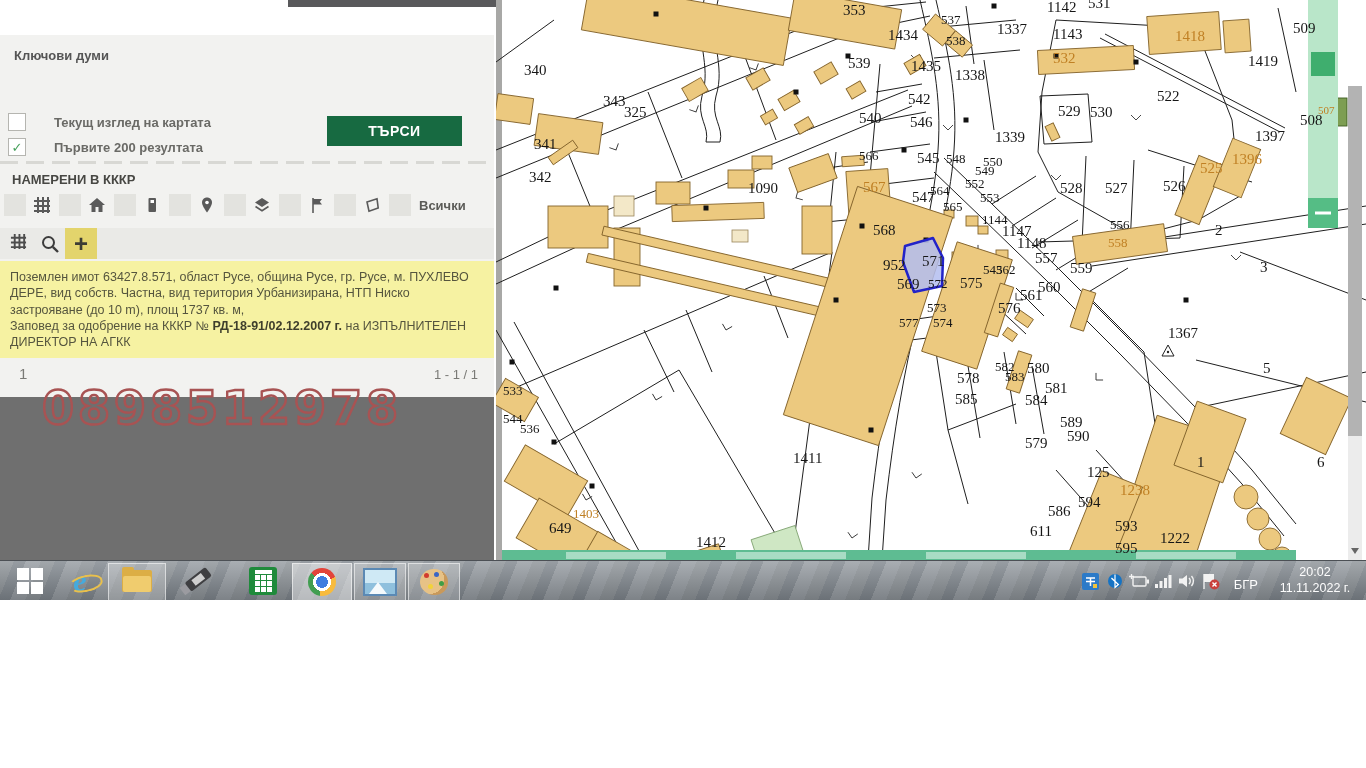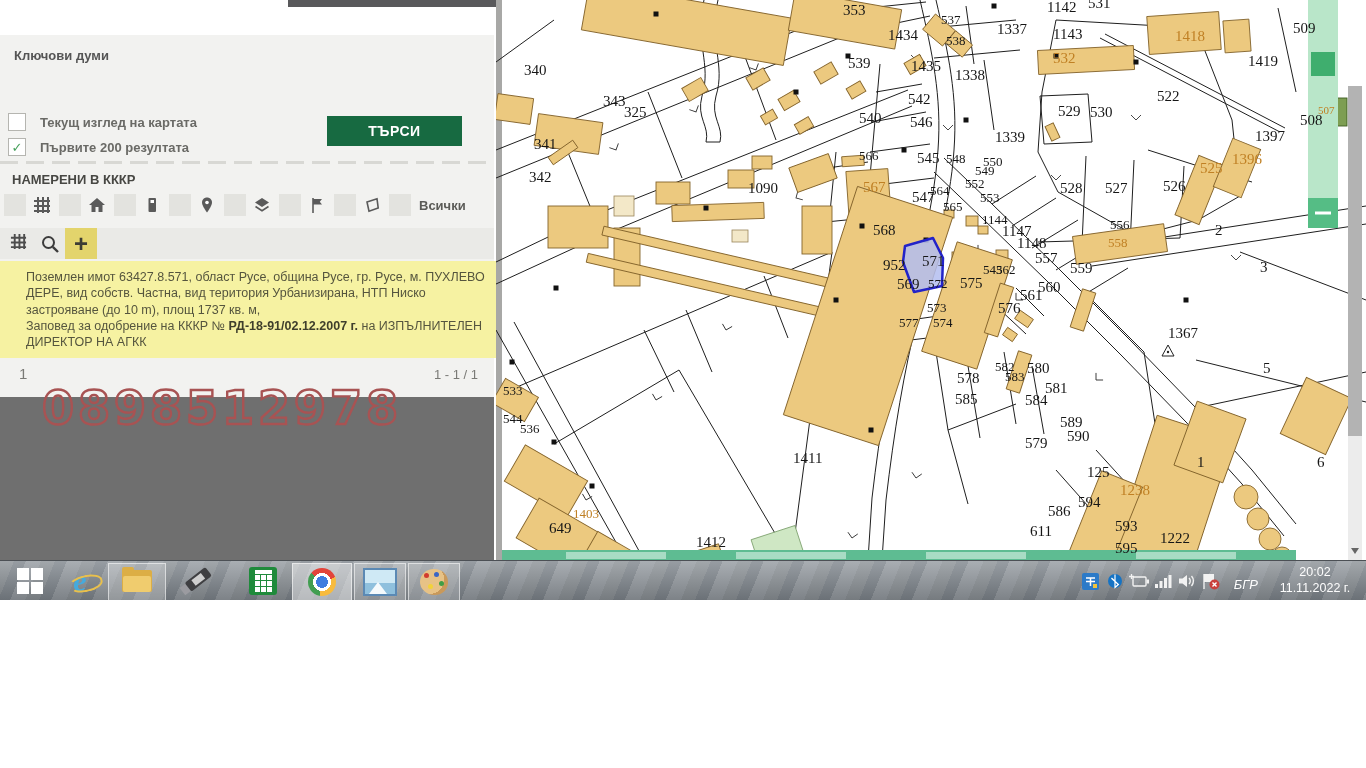--- a/index.html
+++ b/index.html
@@ -4,21 +4,21 @@
 <style>
   html,body{margin:0;padding:0;background:#fff;}
   .screen{position:relative;width:1366px;height:768px;overflow:hidden;background:#fff;
           font-family:"Liberation Sans",sans-serif;}
   
   .sidebar{position:absolute;left:0;top:0;width:494px;height:560px;background:#f2f2f0;margin-top:35px;}
   .topbar-dark{position:absolute;left:288px;top:0;width:209px;height:7px;background:#59595b;}
   .kw-label{position:absolute;left:14px;top:13px;font-size:13px;font-weight:bold;color:#555;}
   .kw-input{position:absolute;left:8px;top:33px;width:462px;height:28px;background:#fff;
             border:1px solid #b9b9b5;font-size:15px;color:#8f8f8f;padding:0 10px;outline:none;}
-  .chk-row{position:absolute;left:8px;display:flex;align-items:center;gap:14px;}
+  .chk-row{position:absolute;left:8px;display:flex;align-items:center;gap:28px;}
   .chk-box{width:16px;height:16px;background:#fff;border:1px solid #b5b5b0;display:flex;
            align-items:center;justify-content:center;font-size:13px;color:#45a05a;line-height:1;}
   .chk-label{font-size:13px;font-weight:bold;color:#6a6a66;}
   .search-btn{position:absolute;left:327px;top:81px;width:135px;height:30px;background:#176a41;
               color:#fff;border:none;font-size:14px;font-weight:bold;letter-spacing:.5px;
               font-family:"Liberation Sans",sans-serif;cursor:pointer;}
   .dash-sep{position:absolute;left:0;top:126px;width:494px;height:3px;
             background:repeating-linear-gradient(90deg,#d8d8d4 0 18px,transparent 18px 26px);}
   .found-hdr{position:absolute;left:12px;top:137px;font-size:13px;font-weight:bold;color:#474743;}
   .filter-row{position:absolute;left:4px;top:157px;width:486px;height:26px;display:flex;
@@ -28,21 +28,21 @@
   .ficon svg{display:block;}
   .all-lbl{font-size:13px;color:#5c5c58;margin-left:2px;}
   .result-row{position:absolute;left:0;top:193px;width:494px;height:31px;background:#eaeae7;
               display:flex;align-items:center;}
   .res-grid{margin:0 8px 0 10px;}
   .res-title{font-size:14px;color:#5a5a56;flex:1;white-space:nowrap;overflow:hidden;}
   .res-zoom{width:30px;height:31px;display:flex;align-items:center;justify-content:center;cursor:pointer;}
   .res-add{width:32px;height:31px;background:#e3d46c;display:flex;align-items:center;
            justify-content:center;font-size:24px;font-weight:bold;color:#3c3c34;cursor:pointer;line-height:1;}
   .detail-block{position:absolute;left:0;top:226px;width:474px;min-height:78px;background:#f6f2a2;
-                padding:8px 26px;font-size:12.5px;color:#55553e;line-height:1.3;}
+                padding:8px 10px;font-size:12.5px;color:#55553e;line-height:1.3;}
   .detail-block .b{font-weight:bold;color:#3f3f2c;}
   .pager{position:absolute;left:0;top:322px;width:494px;height:40px;}
   .pg-num{position:absolute;left:19px;top:8px;font-size:15px;color:#7a7a76;}
   .pg-range{position:absolute;right:16px;top:10px;font-size:13px;color:#7a7a76;}
   .gray-block{position:absolute;left:0;top:362px;width:494px;height:198px;background:#6f6f6f;}
   .watermark{position:absolute;left:42px;top:346px;font-family:"DejaVu Sans",sans-serif;
              font-size:46px;font-weight:bold;letter-spacing:4px;color:transparent;
              -webkit-text-stroke:2.4px #a85353;z-index:5;}
   
   .map{position:absolute;left:496px;top:0;width:870px;height:560px;background:#fff;}
@@ -87,21 +87,21 @@
           background:radial-gradient(circle,#3f7de0 0 6px,#fff 6px 9px,transparent 9px),
                      conic-gradient(from -50deg,#e3443a 0 120deg,#f7bb3e 120deg 240deg,#429e51 240deg 360deg);}
   .photos{width:30px;height:24px;border:2px solid #5b89b4;background:linear-gradient(180deg,#cfe9f5 0 55%,#8fc0dd 55% 100%);position:relative;overflow:hidden;}
   .photos i{position:absolute;left:4px;bottom:0;width:0;height:0;border-left:9px solid transparent;
             border-right:9px solid transparent;border-bottom:12px solid #f5fafc;}
   .paint{width:28px;height:26px;background:radial-gradient(circle at 35% 40%,#e7c286 0 60%,#c9995a 60% 100%);
          border-radius:50% 50% 48% 52%;position:relative;}
   .paint i{position:absolute;width:5px;height:5px;border-radius:50%;}
   .tray{position:absolute;right:0;top:0;height:40px;display:flex;align-items:center;color:#fff;}
   .tricon{width:22px;height:20px;display:flex;align-items:center;justify-content:center;margin-right:2px;}
-  .lang{font-size:13px;margin:6px 14px 0 10px;color:#fdfdfd;font-style:italic;}
+  .lang{font-size:13px;margin:6px 14px 0 10px;color:#fdfdfd;}
   .clock{width:86px;text-align:center;font-size:12.5px;line-height:1.25;margin-right:8px;color:#fdfdfd;}
   .below{position:absolute;left:0;top:600px;width:1366px;height:168px;background:#ffffff;}
 </style>
 </head>
 <body>
 
 <div class="screen">
 
   <aside class="sidebar">
     <div class="kw-label">Ключови думи</div>

